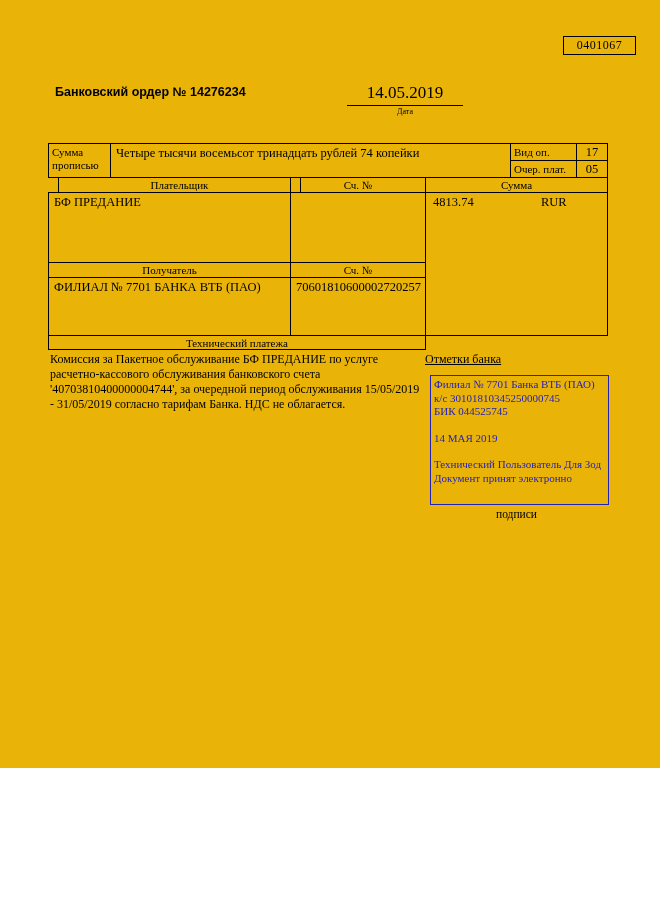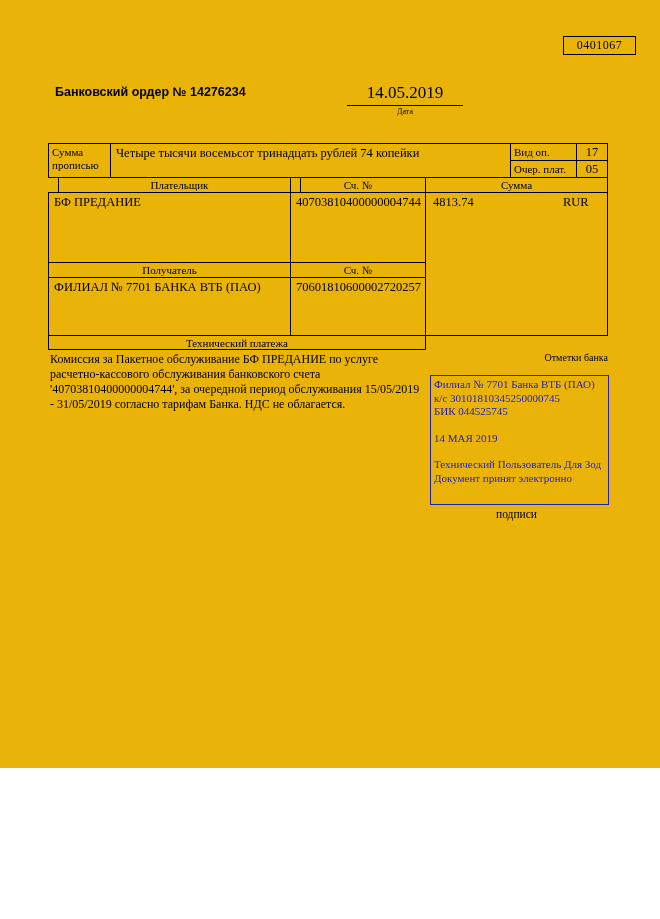--- a/index.html
+++ b/index.html
@@ -45,21 +45,21 @@
   .val { padding: 2px 5px; }
   .purpose-text { font-size: 12px; line-height: 15px; }
   .stamp {
     border: 1px solid #2222BB;
     color: #2222BB;
     font-size: 11px;
     line-height: 13.5px;
     padding: 2px 3px;
   }
   .stamp .gap { height: 13px; }
-  .marks-label { font-size: 10px; text-align: right; }
+  .marks-label { font-size: 12px; text-align: left; text-decoration: underline; }
   .signs-label { font-size: 11.5px; text-align: center; }
 </style>
 </head>
 <body>
 
 <div class="page">
 
   <div class="abs code-box" style="left:563px; top:36px; width:73px; height:19px;">
     <span>0401067</span>
   </div>
@@ -96,27 +96,24 @@
   <div class="cell hdr" style="left:290px; top:177px; width:136px; height:16px;">
     <span>Сч. №</span>
   </div>
   <div class="cell hdr" style="left:425px; top:177px; width:183px; height:16px;">
     <span>Сумма</span>
   </div>
 
   <div class="cell val" style="left:48px; top:192px; width:243px; height:71px;">
     <span>БФ ПРЕДАНИЕ</span>
   </div>
-  <div class="cell val" style="left:290px; top:192px; width:136px; height:71px;">
-    <span>40703810400000004744</span>
-  </div>
 
   <div class="cell" style="left:425px; top:192px; width:183px; height:144px;text-decoration:underline;">
     <span class="abs" style="left:7px; top:2px;">4813.74</span>
-    <span class="abs" style="left:137px; top:2px;">RUR</span>
+    <span class="abs" style="left:115px; top:2px;">RUR</span>
   </div>
 
   <div class="cell hdr" style="left:48px; top:262px; width:243px; height:16px;">
     <span>Получатель</span>
   </div>
   <div class="cell hdr" style="left:290px; top:262px; width:136px; height:16px;">
     <span>Сч. №</span>
   </div>
 
   <div class="cell val" style="left:48px; top:277px; width:243px; height:59px;">

